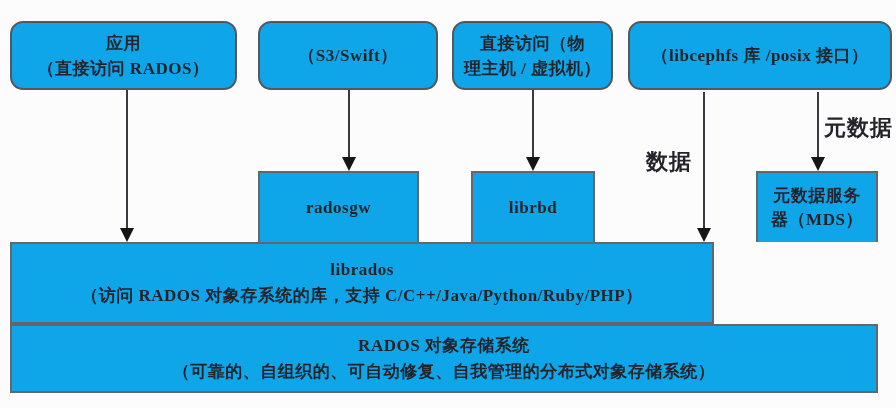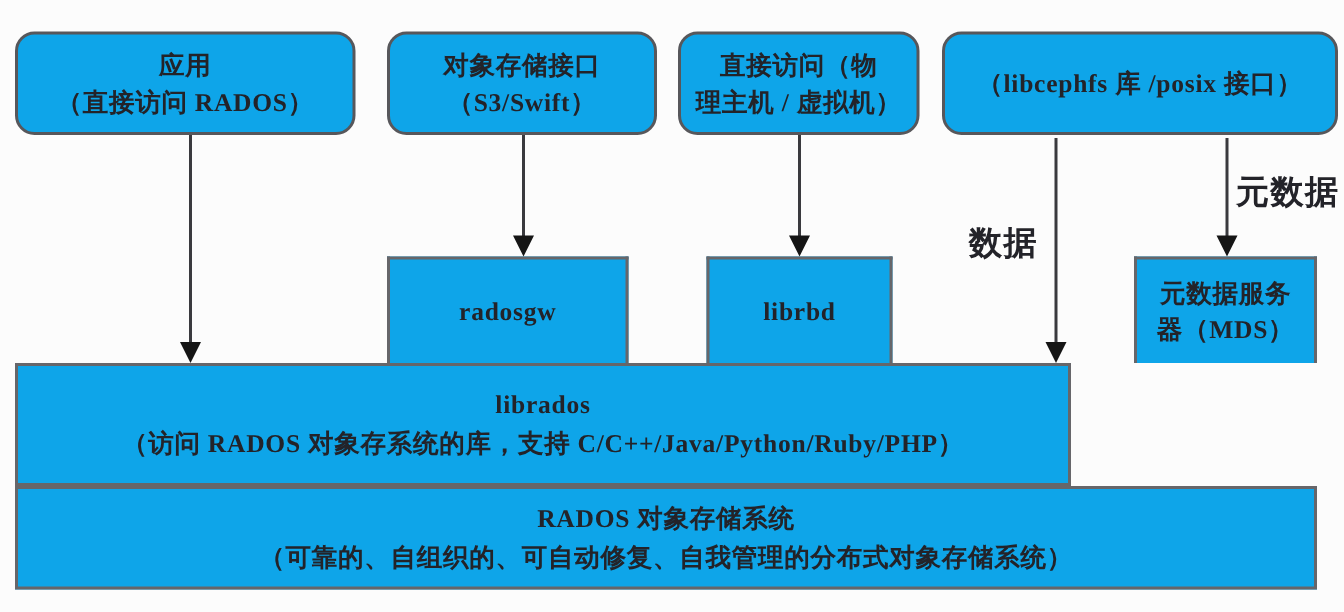--- a/index.html
+++ b/index.html
@@ -62,21 +62,20 @@
 <body>
 
 <div id="canvas">
 
   <div class="box rbox" style="left:10px; top:21px; width:227px; height:69px;">
     <span>应用</span>
     <span class="line2">（直接访问 RADOS）</span>
   </div>
 
   <div class="box rbox" style="left:258px; top:21px; width:180px; height:69px;">
-    <span>对象存储接口</span>
     <span class="line2">（S3/Swift）</span>
   </div>
 
   <div class="box rbox" style="left:452px; top:21px; width:161px; height:69px;">
     <span>直接访问（物</span>
     <span class="line2">理主机 / 虚拟机）</span>
   </div>
 
   <div class="box rbox" style="left:628px; top:21px; width:264px; height:69px;">
     <span class="line2">（libcephfs 库 /posix 接口）</span>

